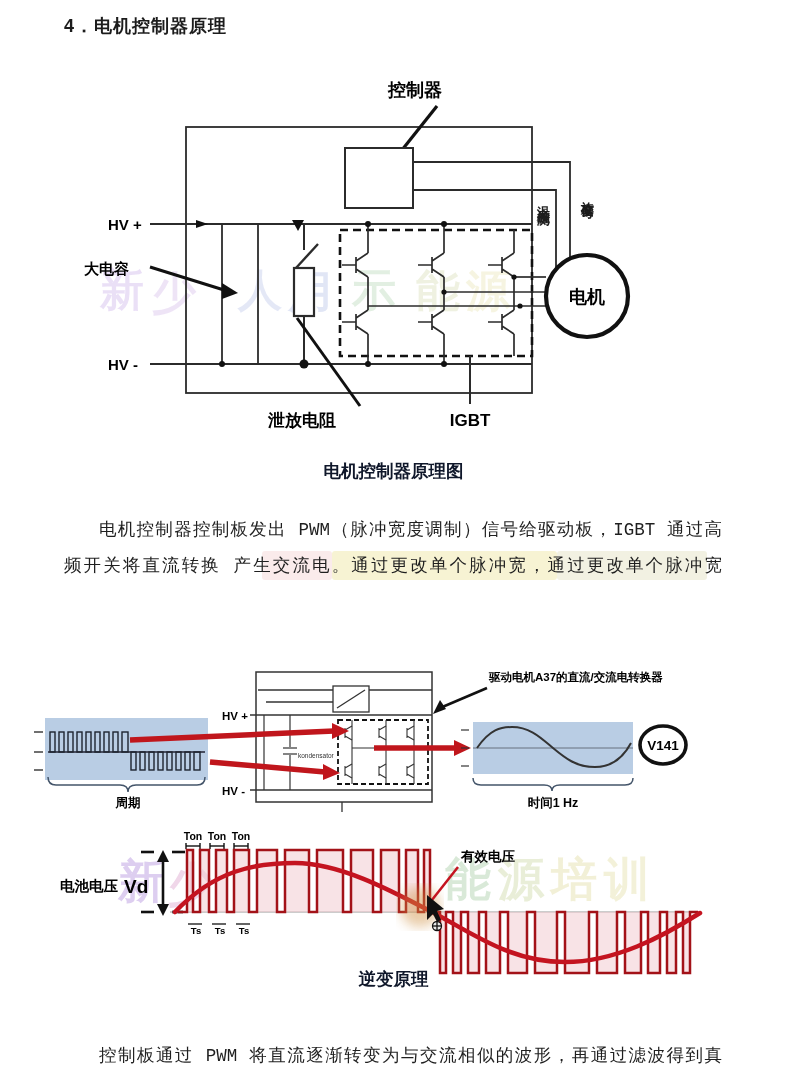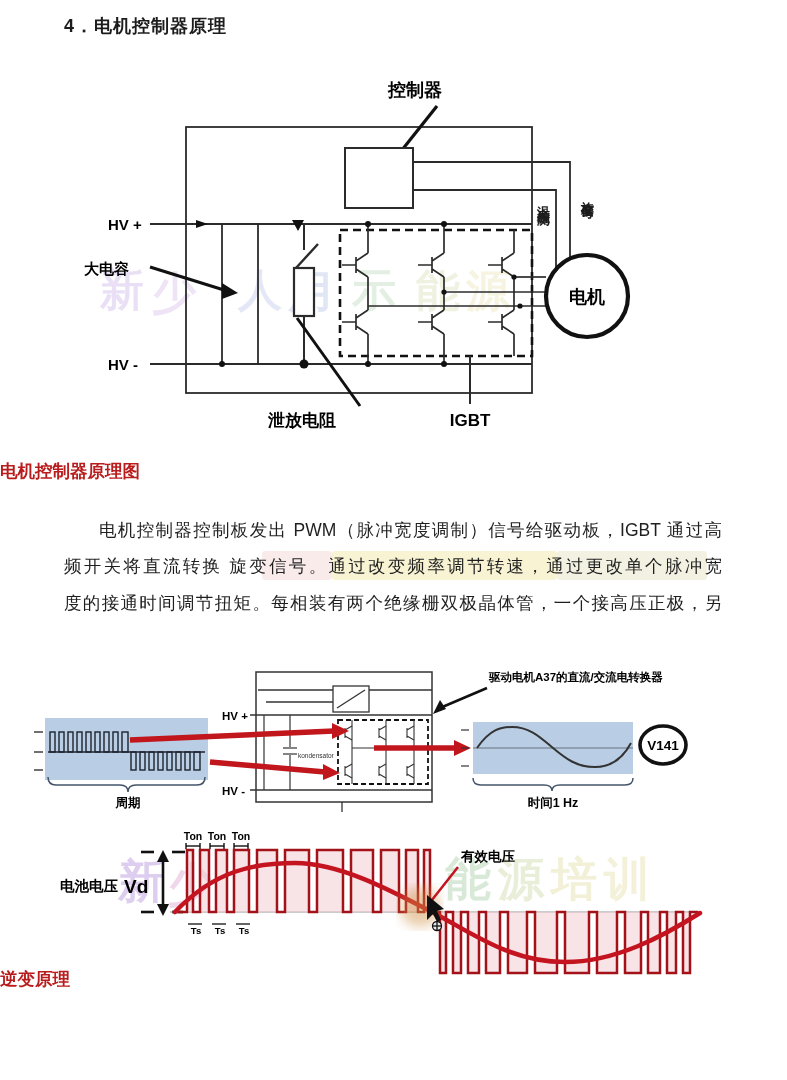--- a/index.html
+++ b/index.html
@@ -1,24 +1,24 @@
 <!DOCTYPE html>
 <html><head>
 <meta charset="utf-8">
 <style>
   html,body{margin:0;padding:0;background:#ffffff;}
   .page{position:relative;width:787px;height:1080px;background:#ffffff;overflow:hidden;
         font-family:"Liberation Sans","DejaVu Sans",sans-serif;color:#1c1c1c;}
   .abs{position:absolute;}
   .heading{left:64px;top:14px;font-size:18px;font-weight:bold;letter-spacing:1px;}
-  .caption{left:0;width:787px;text-align:left;font-size:17.5px;font-weight:bold;color:#b91c1c;}
+  .caption{left:0;width:787px;text-align:center;font-size:17.5px;font-weight:bold;color:#0f172a;}
   .vlabel{writing-mode:vertical-rl;text-orientation:upright;font-size:13px;font-weight:bold;
           letter-spacing:2px;line-height:14px;}
   .para{left:64px;width:658px;font-size:17.5px;line-height:36.3px;color:#1f1f1f;}
-  .para .line{height:36.3px;white-space:nowrap;text-align:justify;text-align-last:justify;}
+  .para .line{height:36.3px;white-space:nowrap;text-align:justify;text-align-last:justify;font-family:Liberation Mono, monospace;}
   .para .line.last{text-align-last:left;}
   .para .line.indent{text-indent:2em;}
   .hl{position:absolute;height:29px;z-index:0;border-radius:3px;}
   .z1{z-index:1;}
   svg{position:absolute;left:0;}
   svg text{font-family:"Liberation Sans","DejaVu Sans",sans-serif;}
 </style>
 </head>
 <body>
 
@@ -118,22 +118,21 @@
   <div class="abs vlabel" style="left:580px;top:190px">旋变信号</div>
 
   <div class="abs caption" style="top:459px">电机控制器原理图</div>
 
   <div class="hl" style="left:262px;top:551px;width:70px;background:#f6dede;opacity:.6"></div>
   <div class="hl" style="left:332px;top:551px;width:225px;background:#f3edbc;opacity:.65"></div>
   <div class="hl" style="left:557px;top:551px;width:150px;background:#e9e8cf;opacity:.6"></div>
 
   <div class="abs para z1" style="top:512px">
     <div class="line indent">电机控制器控制板发出 PWM（脉冲宽度调制）信号给驱动板，IGBT 通过高</div>
-    <div class="line">频开关将直流转换 旋变信号。通过改变频率调节转速，通过更改单个脉冲宽</div>
-    <div class="line">度的接通时间调节扭矩。每相装有两个绝缘栅双极晶体管，一个接高压正极，另</div>
+    <div class="line">频开关将直流转换 产生交流电。通过更改单个脉冲宽，通过更改单个脉冲宽</div>
   </div>
 
   <svg class="abs" style="top:650px" width="787" height="180" viewBox="0 0 787 180">
 
     <rect x="45" y="68" width="163" height="62" fill="#b9cde4"></rect>
     <g stroke="#333" stroke-width="1.4">
       <line x1="34" y1="82" x2="43" y2="82"></line>
         <line x1="34" y1="102" x2="43" y2="102"></line>
         <line x1="34" y1="120" x2="43" y2="120"></line>
     </g>
@@ -295,14 +294,17 @@
     <polygon points="427,70 427,95 433,89 437,97 441,95 437,86 444,84" fill="#111"></polygon>
     <g>
       <circle cx="437" cy="101" r="4.5" fill="#e8e8e8" stroke="#111" stroke-width="1.3"></circle>
       <line x1="433" y1="101" x2="441" y2="101" stroke="#111" stroke-width="1.3"></line>
       <line x1="437" y1="97" x2="437" y2="105" stroke="#111" stroke-width="1.3"></line>
     </g>
   </svg>
 
   <div class="abs caption" style="top:967px">逆变原理</div>
 
+  <div class="abs para z1" style="top:1038px">
+    <div class="line indent">控制板通过 PWM 将直流逐渐转变为与交流相似的波形，再通过滤波得到真</div>
+  </div>
 
 </div>
 
 </body></html>

